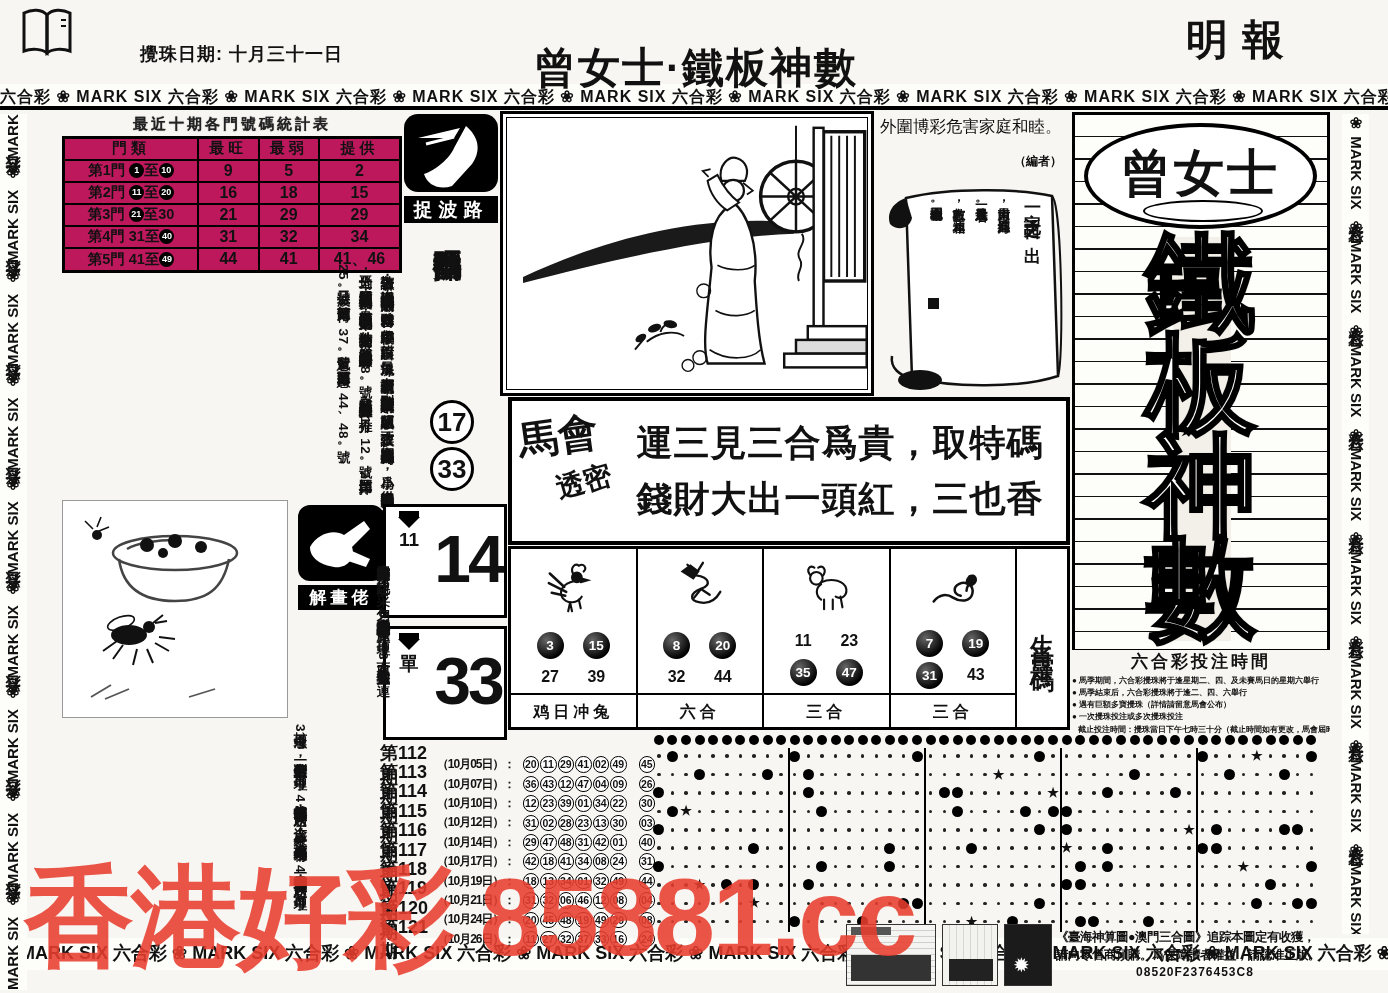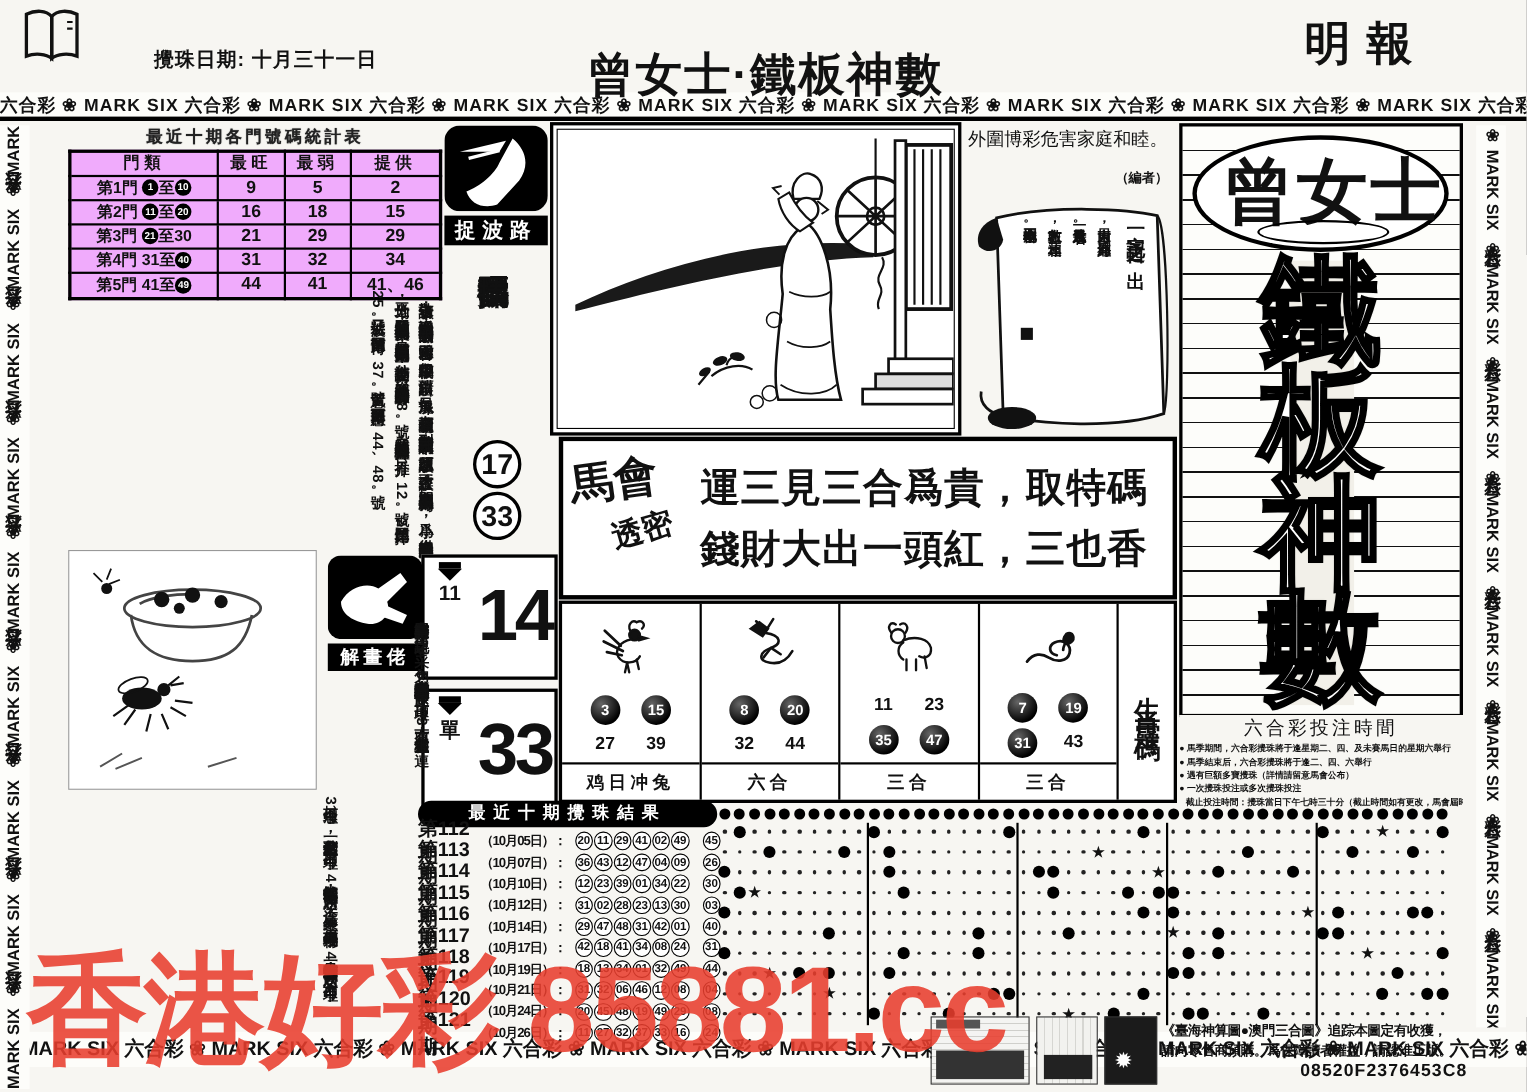--- a/index.html
+++ b/index.html
@@ -23,21 +23,21 @@
   #draw-date { left:140px; top:42px; font-size:18px; font-weight:700; letter-spacing:1px; }
   #main-title{ left:486px; top:12px; width:420px; text-align:center; font-size:42px; font-weight:900; letter-spacing:2px;margin-top:28px; }
   #issue-badge { left:940px; top:22px; width:230px; height:36px; border:2.5px solid #000; border-radius:50%;
     font-size:16px; font-weight:900; text-align:center; line-height:32px; background:#fff; }
   #paper-name { left:1186px; top:12px; font-size:42px; font-weight:900; letter-spacing:14px; }
 
   
   #stats { left:62px; top:112px; width:340px; }
   #stats-title { font-size:15px; font-weight:900; letter-spacing:3px; text-align:center; padding:3px 0 2px 0; color:#222;
     text-shadow:0 0 1px #555; }
-  #stats table { width:100%; border-collapse:collapse; border:3px solid #000; background:#f0abfc; }
+  #stats table { width:100%; border-collapse:collapse; border:3px solid #000; background:#be185d; }
   #stats th { border:2px solid #000; font-size:15px; font-weight:900; height:22px; letter-spacing:4px; }
   #stats td { border:2px solid #000; font-size:16px; font-weight:700; text-align:center; height:22px; }
   #stats td.gate { font-size:14.5px; font-weight:900; letter-spacing:0; }
   .rbadge { display:inline-block; width:15px; height:15px; border-radius:50%; background:#000; color:#fff;
     font-size:9px; line-height:15px; text-align:center; font-weight:700; vertical-align:2px; }
 
   
   #advisory { left:70px; top:264px; width:328px; height:238px; writing-mode:vertical-rl;
     font-size:13.5px; line-height:1.62; font-weight:600; letter-spacing:0.5px; }
 
@@ -122,45 +122,45 @@
     letter-spacing:4px; text-align:center; line-height:25px; }
   #jh-text-a { left:314px; top:556px; width:80px; height:374px; writing-mode:vertical-rl; font-size:13.5px; line-height:1.6; font-weight:600; }
   #jh-text-b { left:66px; top:724px; width:244px; height:206px; writing-mode:vertical-rl; font-size:13.5px; line-height:1.55; font-weight:600; }
 
   
   #branding { left:1072px; top:112px; width:258px; height:540px; border:3.5px solid #000;
     background:repeating-linear-gradient(to bottom, #fdfdfa 0 21px, #111 21px 22.5px); }
   #brand-band { position:absolute; left:98px; top:122px; width:58px; height:404px; background:#f2f0e9; }
   #brand-oval { position:absolute; left:9px; top:8px; width:233px; height:106px; background:#fff; border:4px solid #000;
     border-radius:50%; text-align:center; }
-  #brand-name { font-size:64px; font-weight:900; line-height:92px; letter-spacing:3px;text-align:right; }
+  #brand-name { font-size:50px; font-weight:900; line-height:92px; letter-spacing:3px; }
   #brand-oval-inner { position:absolute; left:55px; bottom:3px; width:120px; height:22px; border:2.5px solid #000; border-radius:50%; }
   #brand-chars { position:absolute; left:0; top:116px; width:100%; text-align:center; }
   .brand-char { font-size:110px; font-weight:900; line-height:102px; color:#fff;
     -webkit-text-stroke:3px #000; text-shadow:0 0 2px #000; }
 
   
   #betting { left:1072px; top:650px; width:258px; height:82px; background:#f7f6f2; }
-  #betting-title { font-size:17px; font-weight:400; text-align:center; letter-spacing:3px; margin-bottom:2px; }
+  #betting-title { font-size:17px; font-weight:700; text-align:center; letter-spacing:3px; margin-bottom:2px; }
   .bet-line { font-size:8px; font-weight:700; line-height:1.5; white-space:nowrap; overflow:hidden; }
   #betting-footer { font-size:8px; font-weight:700; margin-top:1px; padding-left:6px; white-space:nowrap; overflow:hidden; }
 
   
   #thumbs { left:846px; top:924px; width:212px; height:64px; display:flex; gap:6px; z-index:10; }
   .thumb { border:1px solid #333; background:#eee; position:relative; overflow:hidden; }
   #thumb1 { width:90px; height:62px; background:repeating-linear-gradient(to bottom,#f4f4f2 0 5px,#cfcfcb 5px 6px); }
   #thumb1 .photo { position:absolute; left:4px; bottom:4px; width:80px; height:26px; background:#333; }
   #thumb1 .tai { position:absolute; left:4px; top:2px; width:40px; height:8px; background:#555; }
   #thumb2 { width:56px; height:62px; background:repeating-linear-gradient(to right,#f2f2ef 0 6px,#d6d6d2 6px 7px); }
   #thumb2 .blob { position:absolute; left:6px; bottom:4px; width:44px; height:22px; background:#222; }
   #thumb3 { width:48px; height:62px; background:#1b1b1b; }
   #thumb3 .star { position:absolute; left:8px; bottom:8px; color:#fff; font-size:20px; }
   #bottom-info { left:1056px; top:928px; width:278px; z-index:70; }
   .info-line { font-size:12.5px; font-weight:800; line-height:1.45; letter-spacing:-0.5px; white-space:nowrap; }
-  #info-code { font-size:16px; font-weight:700; text-align:right; letter-spacing:1px; margin-top:1px; }
+  #info-code { font-size:12px; font-weight:700; text-align:center; letter-spacing:1px; margin-top:1px; }
 
   
   #watermark { left:24px; top:844px; font-size:110px; font-weight:900; letter-spacing:-3px;
     color:rgba(232,62,46,0.88); white-space:nowrap; z-index:60; }
 </style>
 </head>
 <body>
 
 <div id="page">
 
@@ -408,21 +408,20 @@
           <div class="z-num dark">7</div>
           <div class="z-num dark">19</div>
           <div class="z-num dark">31</div>
           <div class="z-num">43</div>
         </div>
         <div class="z-label">三合</div>
       </div>
       <div id="z-side">生肖靈碼</div>
   </div>
 
-  <div class="abs" id="res-header">最近十期攪珠結果</div>
   <div class="abs" id="res-rows">
       <div class="res-row">
         <span class="res-issue">第112期</span>
         <span class="res-date">（10月05日）：</span>
         <span class="res-ball">20</span>
         <span class="res-ball">11</span>
         <span class="res-ball">29</span>
         <span class="res-ball">41</span>
         <span class="res-ball">02</span>
         <span class="res-ball">49</span>

